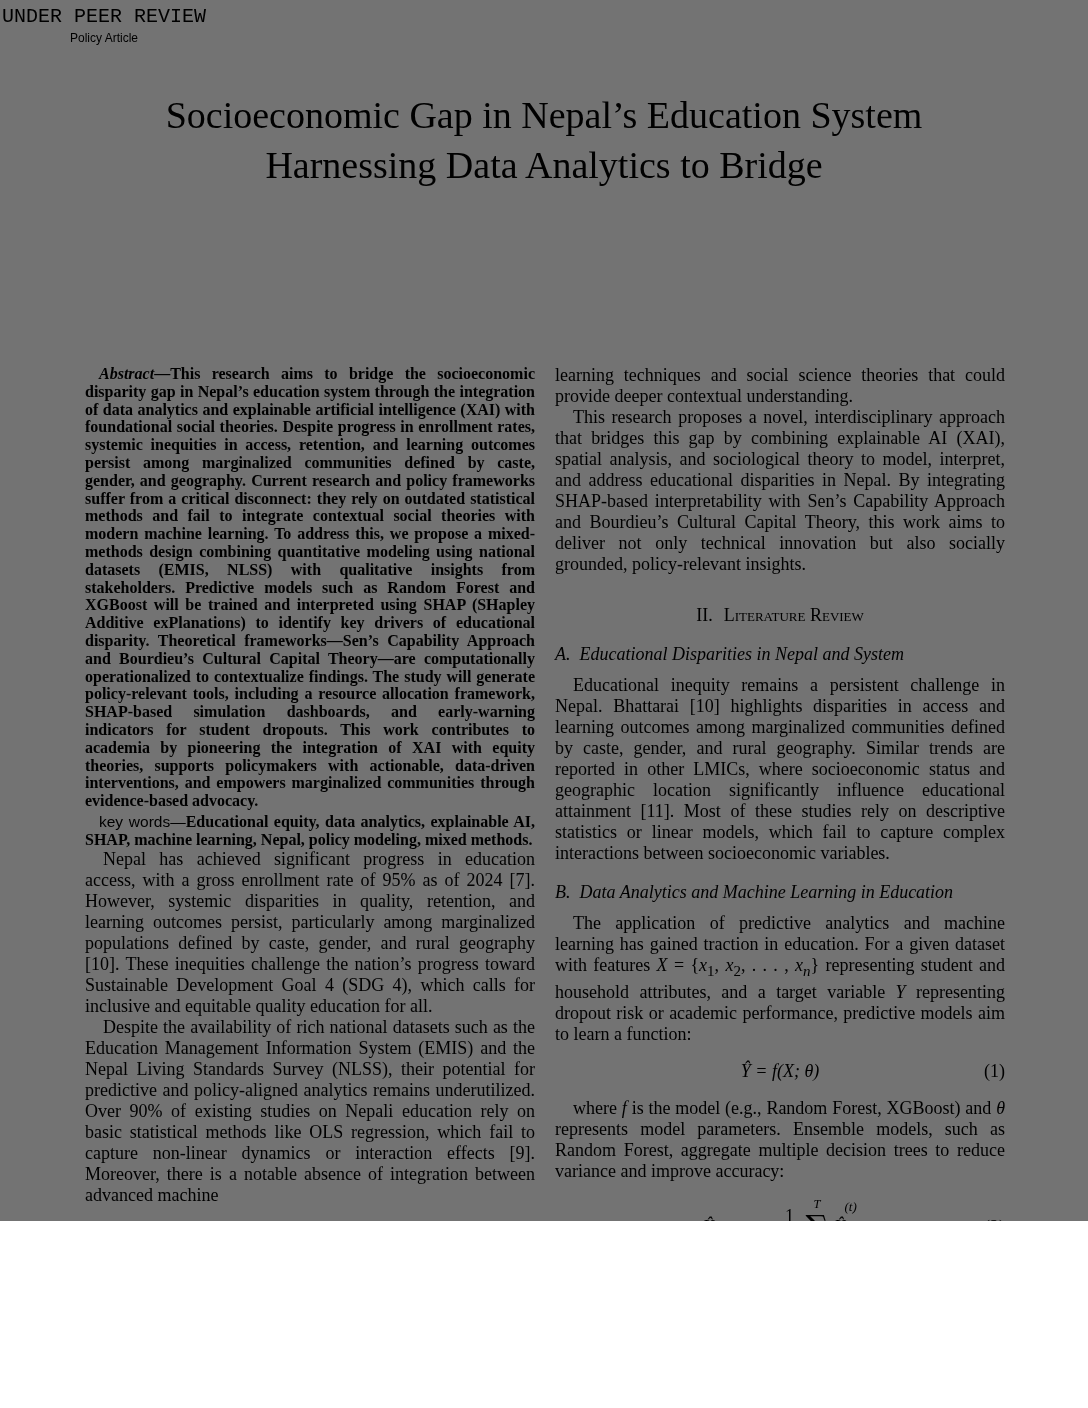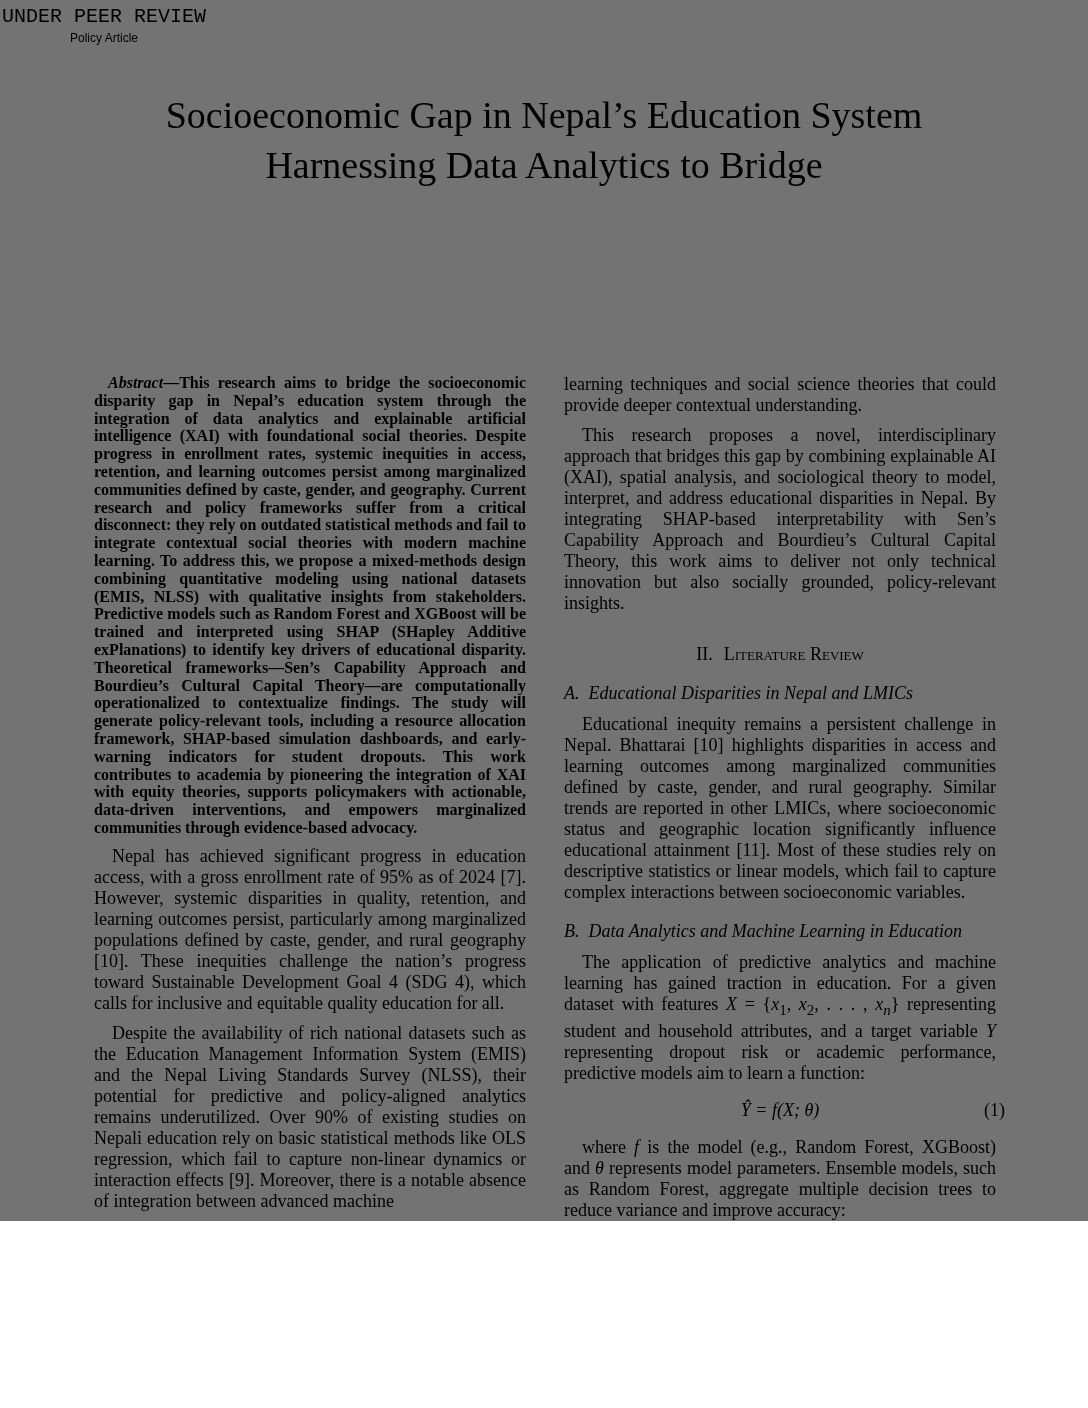--- a/index.html
+++ b/index.html
@@ -30,21 +30,21 @@
   .columns {
     position:absolute; top:365px; left:85px; width:920px;
     display:flex; gap:20px;
   }
   .col {
     width:450px;
     font-size:18px; line-height:21px;
     text-align:justify;
     hyphens:auto;
   }
-  p { margin:9px; text-indent:18px; }
+  p { margin:0; text-indent:18px; }
   p.no-indent { text-indent:0; }
   .abstract-par, .keywords-par {
     font-weight:bold; font-size:16px; line-height:17.8px; text-indent:14px;
   }
   .keywords-par { margin-top:3px; }
   .abstract-label { font-style:italic; }
   .kw-label {
     font-family:"Liberation Sans", sans-serif;
     font-weight:normal; font-size:15.5px;
   }
@@ -94,33 +94,34 @@
   <div class="paper-title">
     <div>Socioeconomic Gap in Nepal’s Education System</div>
     <div>Harnessing Data Analytics to Bridge</div>
   </div>
 
   <div class="columns">
 
     <div class="col">
       <p class="abstract-par"><span class="abstract-label">Abstract</span><span>—</span><span>This research aims to bridge the socioeconomic disparity gap in Nepal’s education system through the integration of data analytics and explainable artificial intelligence (XAI) with foundational social theories. Despite progress in enrollment rates, systemic inequities in access, retention, and learning outcomes persist among marginalized communities defined by caste, gender, and geography. Current research and policy frameworks suffer from a critical disconnect: they rely on outdated statistical methods and fail to integrate contextual social theories with modern machine learning. To address this, we propose a mixed-methods design combining quantitative modeling using national datasets (EMIS, NLSS) with qualitative insights from stakeholders. Predictive models such as Random Forest and XGBoost will be trained and interpreted using SHAP (SHapley Additive exPlanations) to identify key drivers of educational disparity. Theoretical frameworks—Sen’s Capability Approach and Bourdieu’s Cultural Capital Theory—are computationally operationalized to contextualize findings. The study will generate policy-relevant tools, including a resource allocation framework, SHAP-based simulation dashboards, and early-warning indicators for student dropouts. This work contributes to academia by pioneering the integration of XAI with equity theories, supports policymakers with actionable, data-driven interventions, and empowers marginalized communities through evidence-based advocacy.</span></p>
 
+      <p class="keywords-par"><span class="kw-label">key words</span><span class="kw-label">—</span><span>Educational equity, data analytics, explainable AI, SHAP, machine learning, Nepal, policy modeling, mixed methods.</span></p>
 
 
       <p>Nepal has achieved significant progress in education access, with a gross enrollment rate of 95% as of 2024 [7]. However, systemic disparities in quality, retention, and learning outcomes persist, particularly among marginalized populations defined by caste, gender, and rural geography [10]. These inequities challenge the nation’s progress toward Sustainable Development Goal 4 (SDG 4), which calls for inclusive and equitable quality education for all.</p>
       <p>Despite the availability of rich national datasets such as the Education Management Information System (EMIS) and the Nepal Living Standards Survey (NLSS), their potential for predictive and policy-aligned analytics remains underutilized. Over 90% of existing studies on Nepali education rely on basic statistical methods like OLS regression, which fail to capture non-linear dynamics or interaction effects [9]. Moreover, there is a notable absence of integration between advanced machine</p>
     </div>
 
     <div class="col">
       <p class="no-indent">learning techniques and social science theories that could provide deeper contextual understanding.</p>
       <p>This research proposes a novel, interdisciplinary approach that bridges this gap by combining explainable AI (XAI), spatial analysis, and sociological theory to model, interpret, and address educational disparities in Nepal. By integrating SHAP-based interpretability with Sen’s Capability Approach and Bourdieu’s Cultural Capital Theory, this work aims to deliver not only technical innovation but also socially grounded, policy-relevant insights.</p>
 
       <p class="section-heading"><span class="sec-num">II.</span><span>Literature Review</span></p>
 
-      <p class="subsection-heading"><span class="sub-num">A.</span><span>Educational Disparities in Nepal and LMICs</span></p>
+      <p class="subsection-heading"><span class="sub-num">A.</span><span>Educational Disparities in Nepal and System</span></p>
 
       <p>Educational inequity remains a persistent challenge in Nepal. Bhattarai [10] highlights disparities in access and learning outcomes among marginalized communities defined by caste, gender, and rural geography. Similar trends are reported in other LMICs, where socioeconomic status and geographic location significantly influence educational attainment [11]. Most of these studies rely on descriptive statistics or linear models, which fail to capture complex interactions between socioeconomic variables.</p>
 
       <p class="subsection-heading"><span class="sub-num">B.</span><span>Data Analytics and Machine Learning in Education</span></p>
 
       <p><span>The application of predictive analytics and machine learning has gained traction in education. For a given dataset with features </span><span class="math">X</span><span> = {</span><span class="math">x</span><sub>1</sub><span>, </span><span class="math">x</span><sub>2</sub><span>, . . . , </span><span class="math">x</span><sub class="math">n</sub><span>} representing student and household attributes, and a target variable </span><span class="math">Y</span><span> representing dropout risk or academic performance, predictive models aim to learn a function:</span></p>
 
       <div class="equation">
         <span class="eq-body math">Ŷ = f(X; θ)</span>
         <span class="eq-num">(1)</span>

